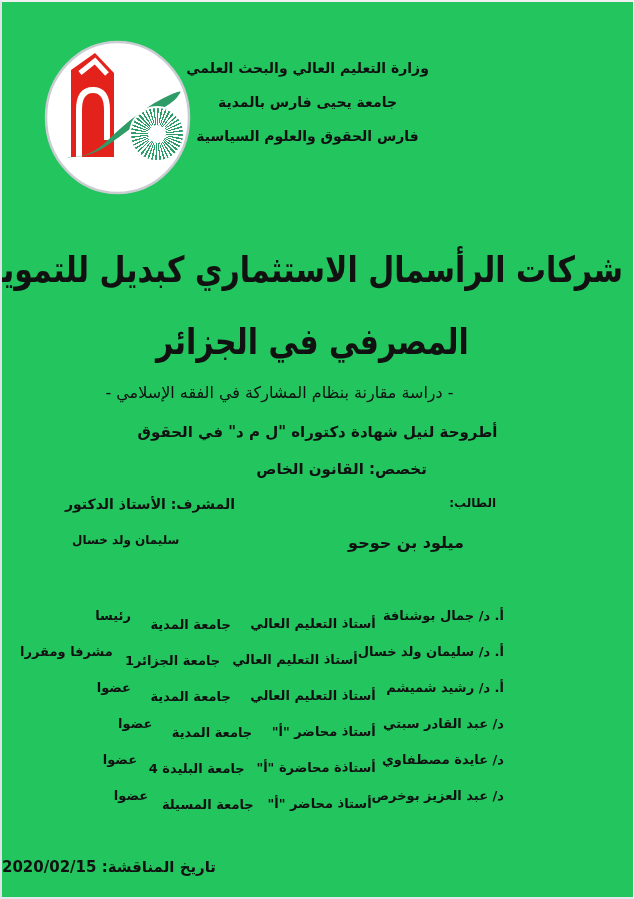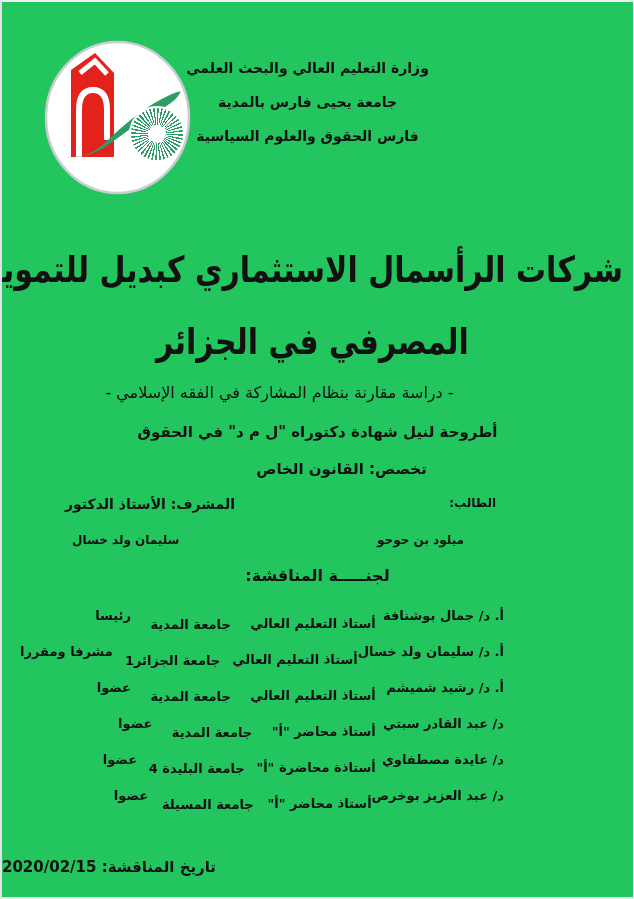--- a/index.html
+++ b/index.html
@@ -55,21 +55,21 @@
     position:absolute;left:0;right:0;top:421px;
     text-align:center;font-size:15px;font-weight:bold;
   }
   .specialty{
     position:absolute;left:0;right:0;top:458px;
     text-align:center;font-size:15px;font-weight:bold;margin-left:48px;
   }
   
   .student-label{position:absolute;right:137px;top:494px;font-size:12px;font-weight:bold;}
   .supervisor-label{position:absolute;left:63px;top:494px;font-size:14px;font-weight:bold;}
-  .student-name{position:absolute;right:169px;top:531px;font-size:12px;font-weight:bold;}
+  .student-name{position:absolute;right:169px;top:531px;font-size:16px;font-weight:bold;}
   .supervisor-name{position:absolute;left:70px;top:531px;font-size:12px;font-weight:bold;}
   .committee-heading{
     position:absolute;left:0;right:0;top:564px;
     text-align:center;font-size:16px;font-weight:bold;
   }
   
   .committee-table{position:absolute;left:60px;top:595px;width:442px;}
   .crow{display:flex;height:36px;align-items:center;font-size:13px;font-weight:bold;white-space:nowrap;}
   .crow>div{box-sizing:border-box;}
   .c-name{flex:0 0 29%;text-align:right;}
@@ -111,21 +111,20 @@
 
   <div class="subtitle">- دراسة مقارنة بنظام المشاركة في الفقه الإسلامي -</div>
   <div class="thesis-statement">أطروحة لنيل شهادة دكتوراه "ل م د" في الحقوق</div>
   <div class="specialty">تخصص: القانون الخاص</div>
 
   <div class="student-label">الطالب:</div>
   <div class="supervisor-label">المشرف: الأستاذ الدكتور</div>
   <div class="student-name">ميلود بن حوحو</div>
   <div class="supervisor-name">سليمان ولد خسال</div>
 
-  <div class="committee-heading">لجنـــــة المناقشة:</div>
 
   <div class="committee-table">
     <div class="crow">
       <div class="c-name">أ. د/ جمال بوشنافة</div>
       <div class="c-rank">أستاذ التعليم العالي</div>
       <div class="c-univ">جامعة المدية</div>
       <div class="c-role">رئيسا</div>
     </div>
     <div class="crow">
       <div class="c-name">أ. د/ سليمان ولد خسال</div>

